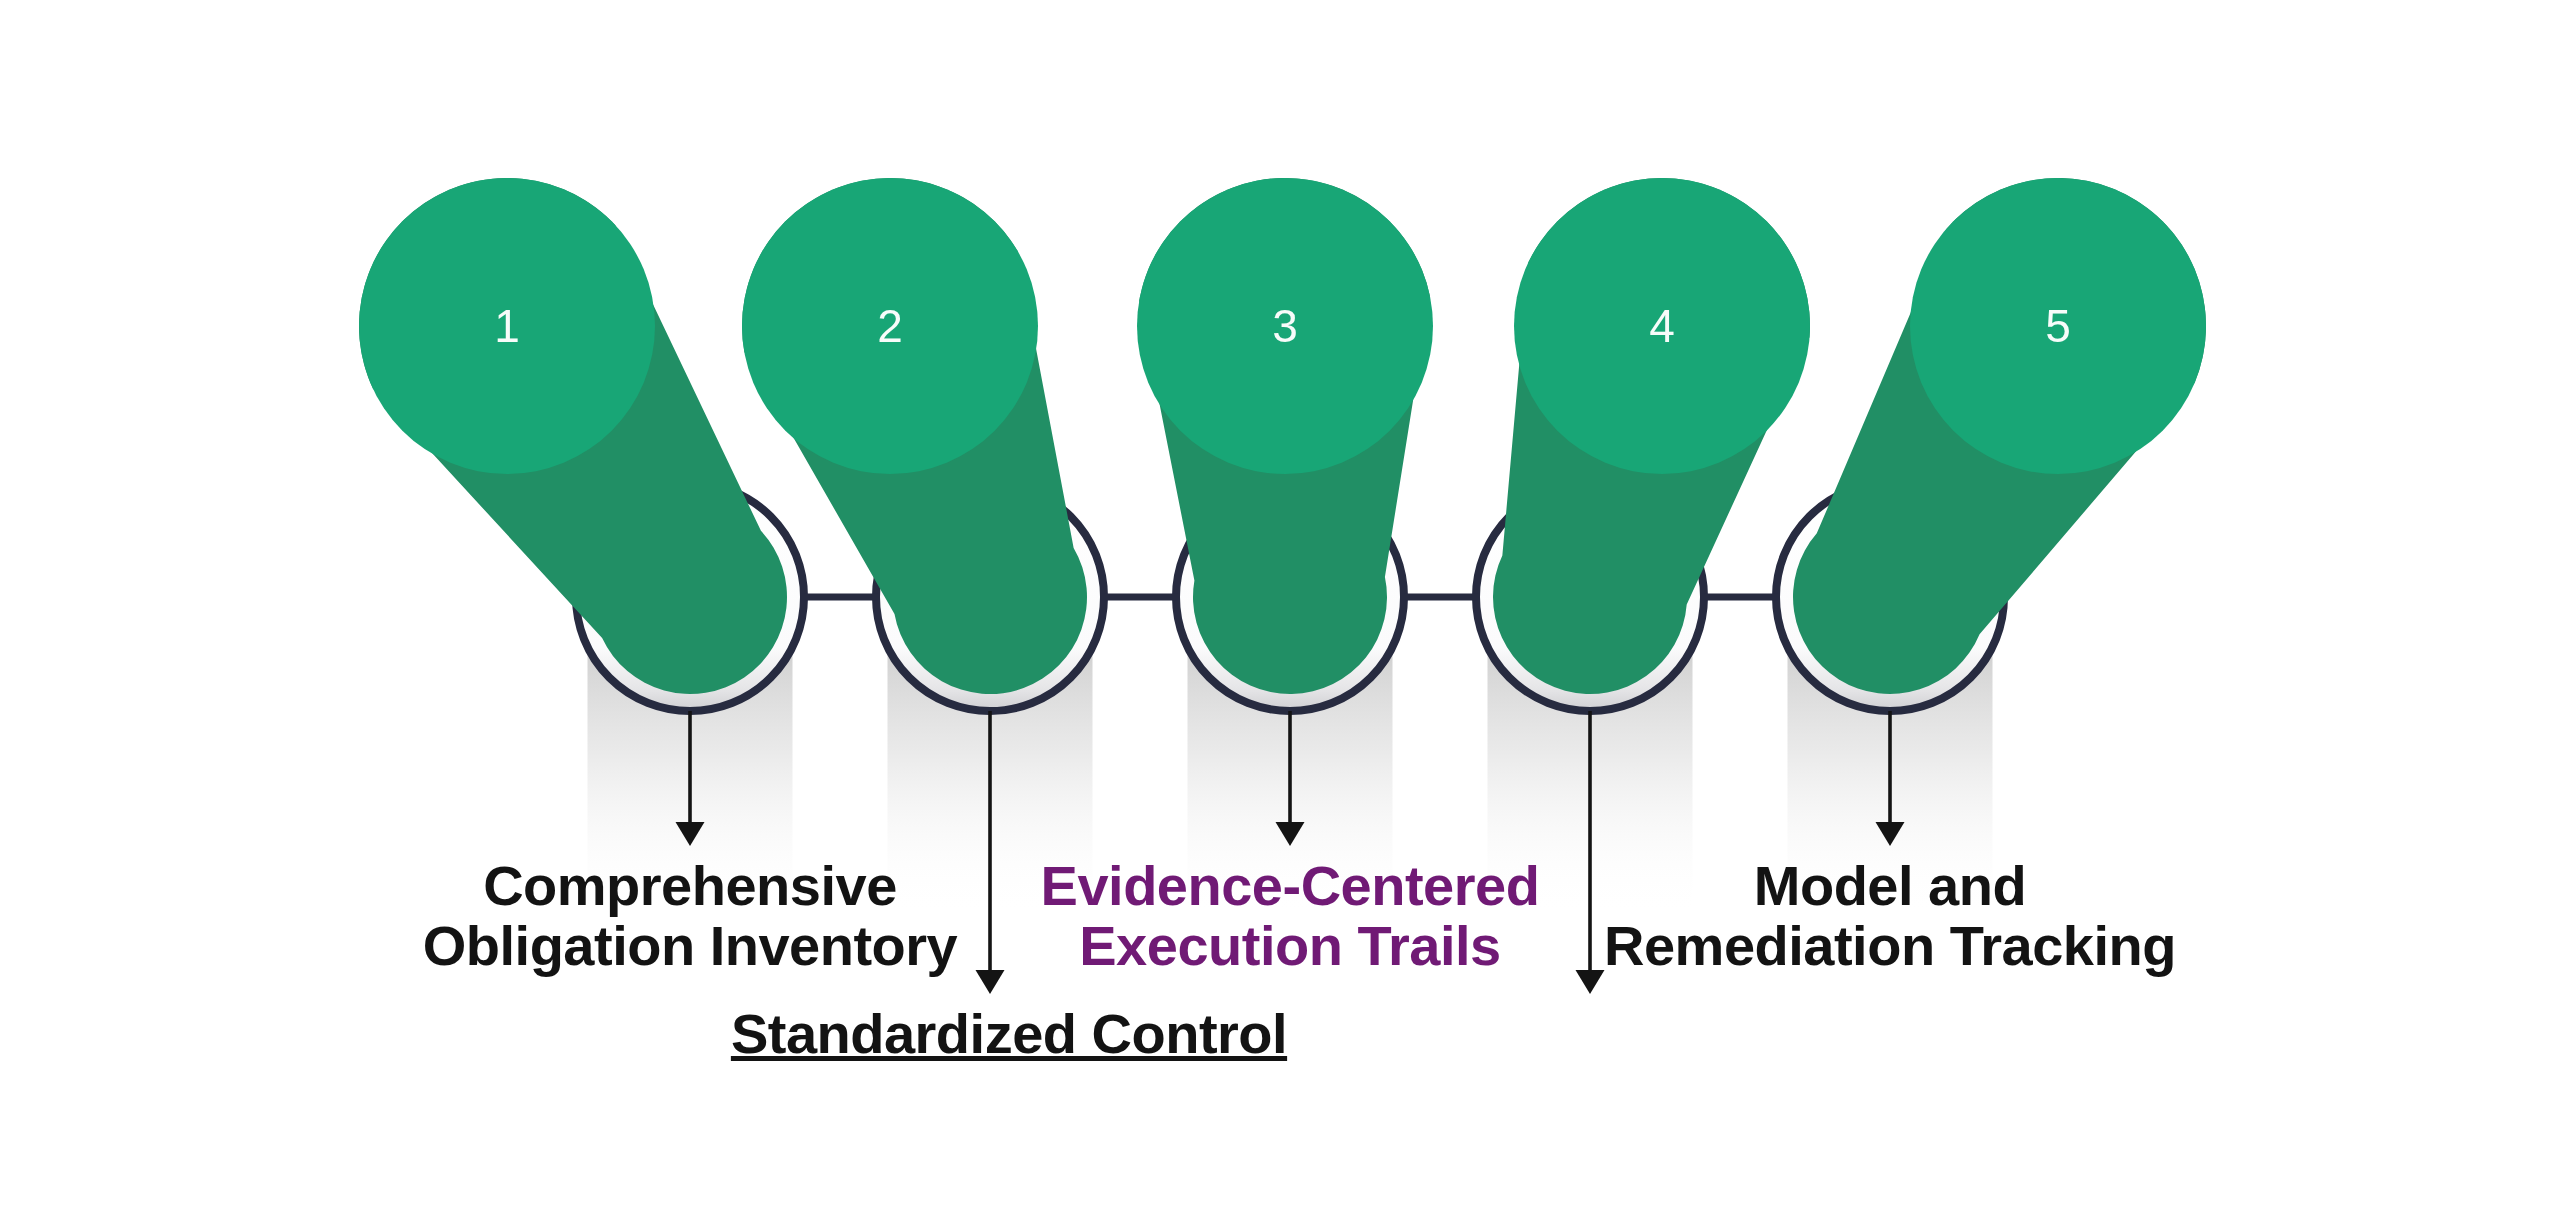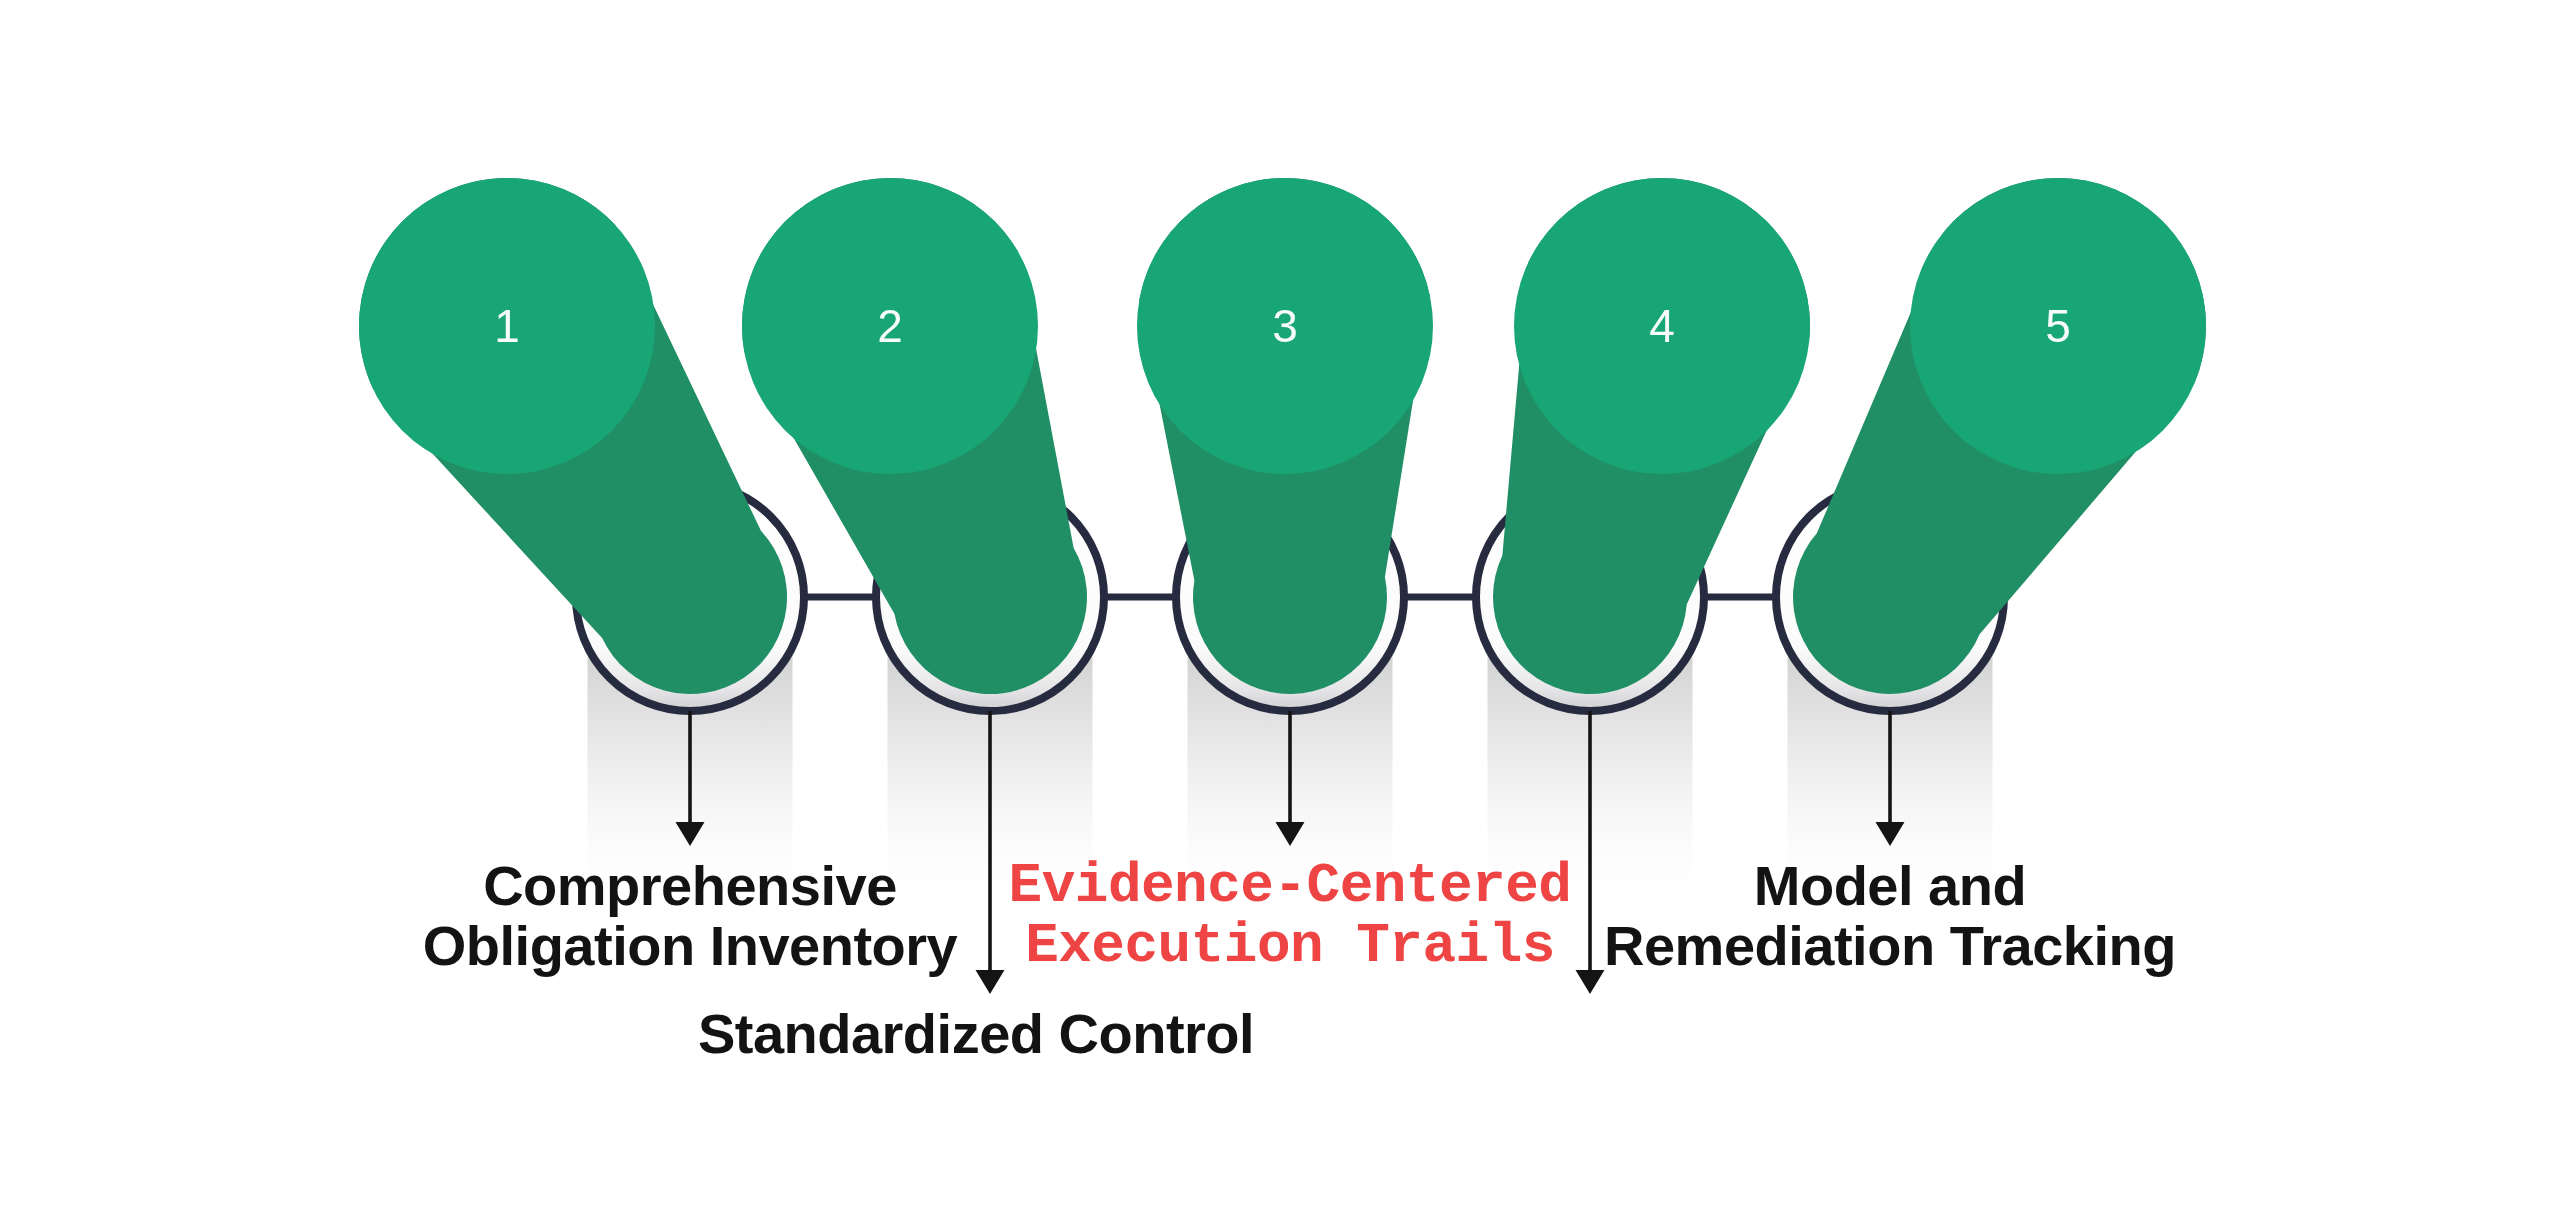--- a/index.html
+++ b/index.html
@@ -97,24 +97,24 @@
   <div class="num" style="left: 427px; top: 294px; color: rgb(247, 252, 250);">1</div>
   <div class="num" style="left: 810px; top: 294px; color: rgb(247, 252, 250);">2</div>
   <div class="num" style="left: 1205px; top: 294px; color: rgb(247, 252, 250);">3</div>
   <div class="num" style="left: 1582px; top: 294px; color: rgb(247, 252, 250);">4</div>
   <div class="num" style="left: 1978px; top: 294px; color: rgb(247, 252, 250);">5</div>
 
   <div class="step-label" style="left: 390px; top: 856px; color: rgb(19, 19, 19);">
     <div>Comprehensive</div>
     <div>Obligation Inventory</div>
   </div>
-  <div class="step-label" style="left: 676px; top: 1004px; color: rgb(19, 19, 19);">
+  <div class="step-label" style="left: 709px; top: 1004px; color: rgb(19, 19, 19); text-decoration: underline;">
     <div>Standardized Control</div>
   </div>
-  <div class="step-label" style="left: 990px; top: 856px; color: #ef4444; font-family: Liberation Mono, monospace;">
+  <div class="step-label" style="left: 990px; top: 856px; color: #701a75;">
     <div>Evidence-Centered</div>
     <div>Execution Trails</div>
   </div>
   <div class="step-label" style="left: 1590px; top: 856px; color: rgb(19, 19, 19);">
     <div>Model and</div>
     <div>Remediation Tracking</div>
   </div>
 
 </div>
 

